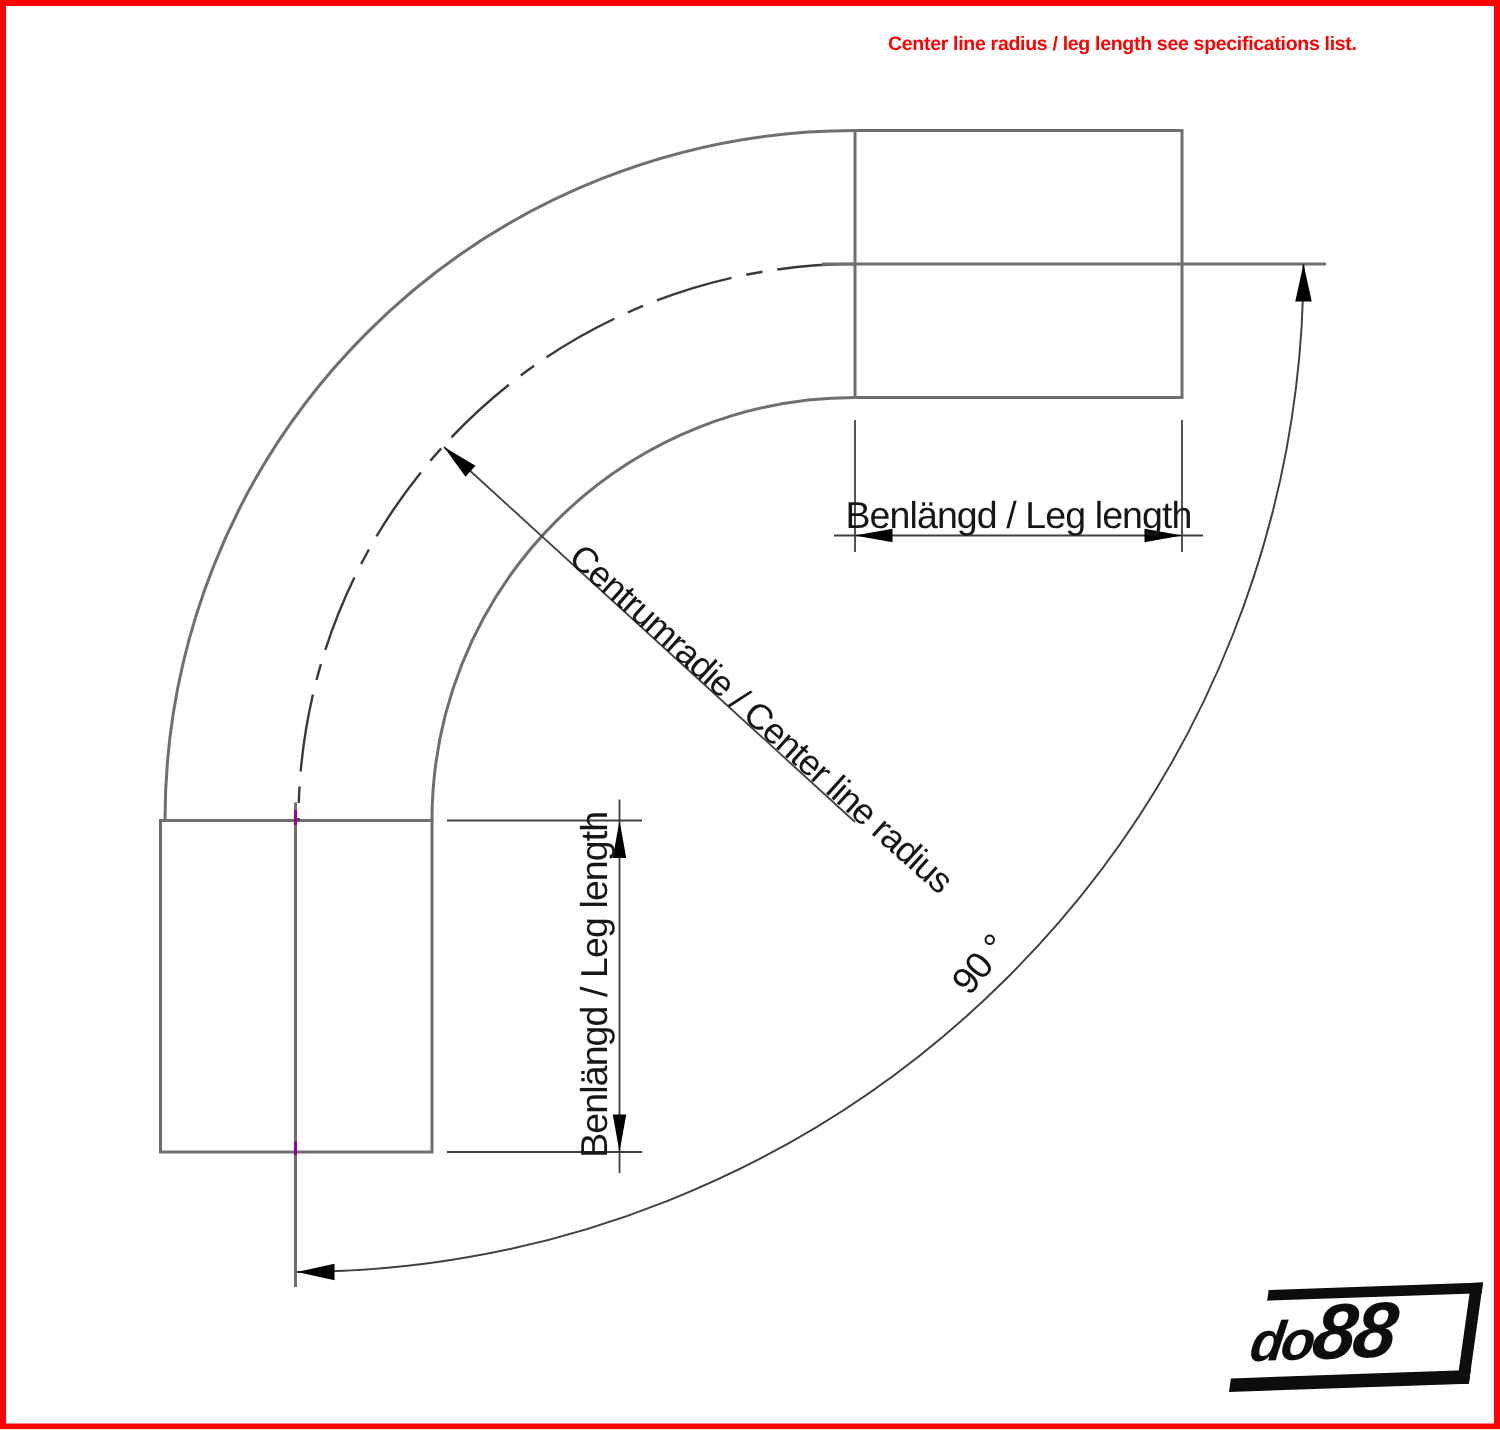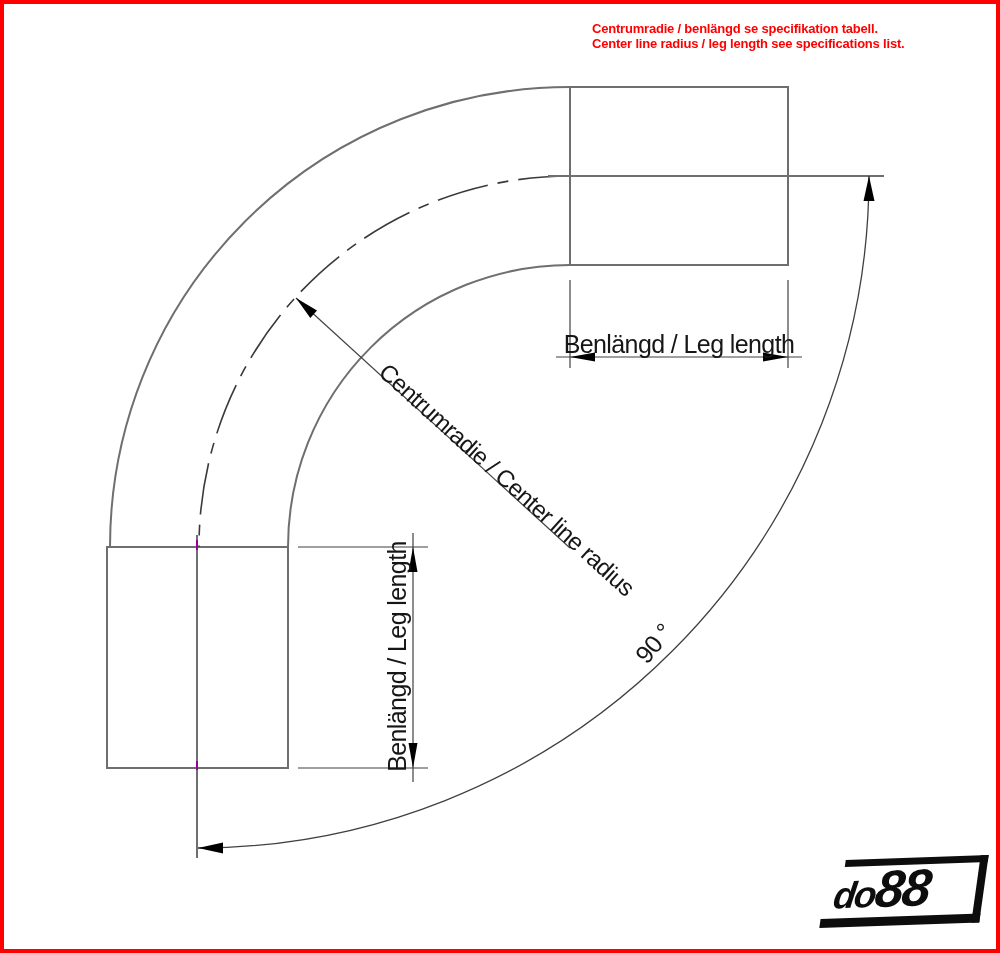--- a/index.html
+++ b/index.html
@@ -129,21 +129,20 @@
   }
   .logo-do   { font-size: 37px; }
   .logo-88   { font-size: 52px; }
 </style>
 </head>
 <body>
 
 <div id="canvas">
 
   <div class="note">
-    <div>Centrumradie / benlängd se specifikation tabell.</div>
     <div>Center line radius / leg length see specifications list.</div>
   </div>
 
   <svg class="drawing" width="1000" height="953" viewBox="0 0 1000 953">
 
     <path d="M 570 87 A 460 460 0 0 0 110 547" fill="none" stroke="#6f6f6f" stroke-width="2"></path>
     <path d="M 570 265 A 282 282 0 0 0 288 547" fill="none" stroke="#6f6f6f" stroke-width="2"></path>
 
     <rect x="570" y="87" width="218" height="178" fill="none" stroke="#6f6f6f" stroke-width="2"></rect>
     <rect x="107" y="547" width="181" height="221" fill="none" stroke="#6f6f6f" stroke-width="2"></rect>

